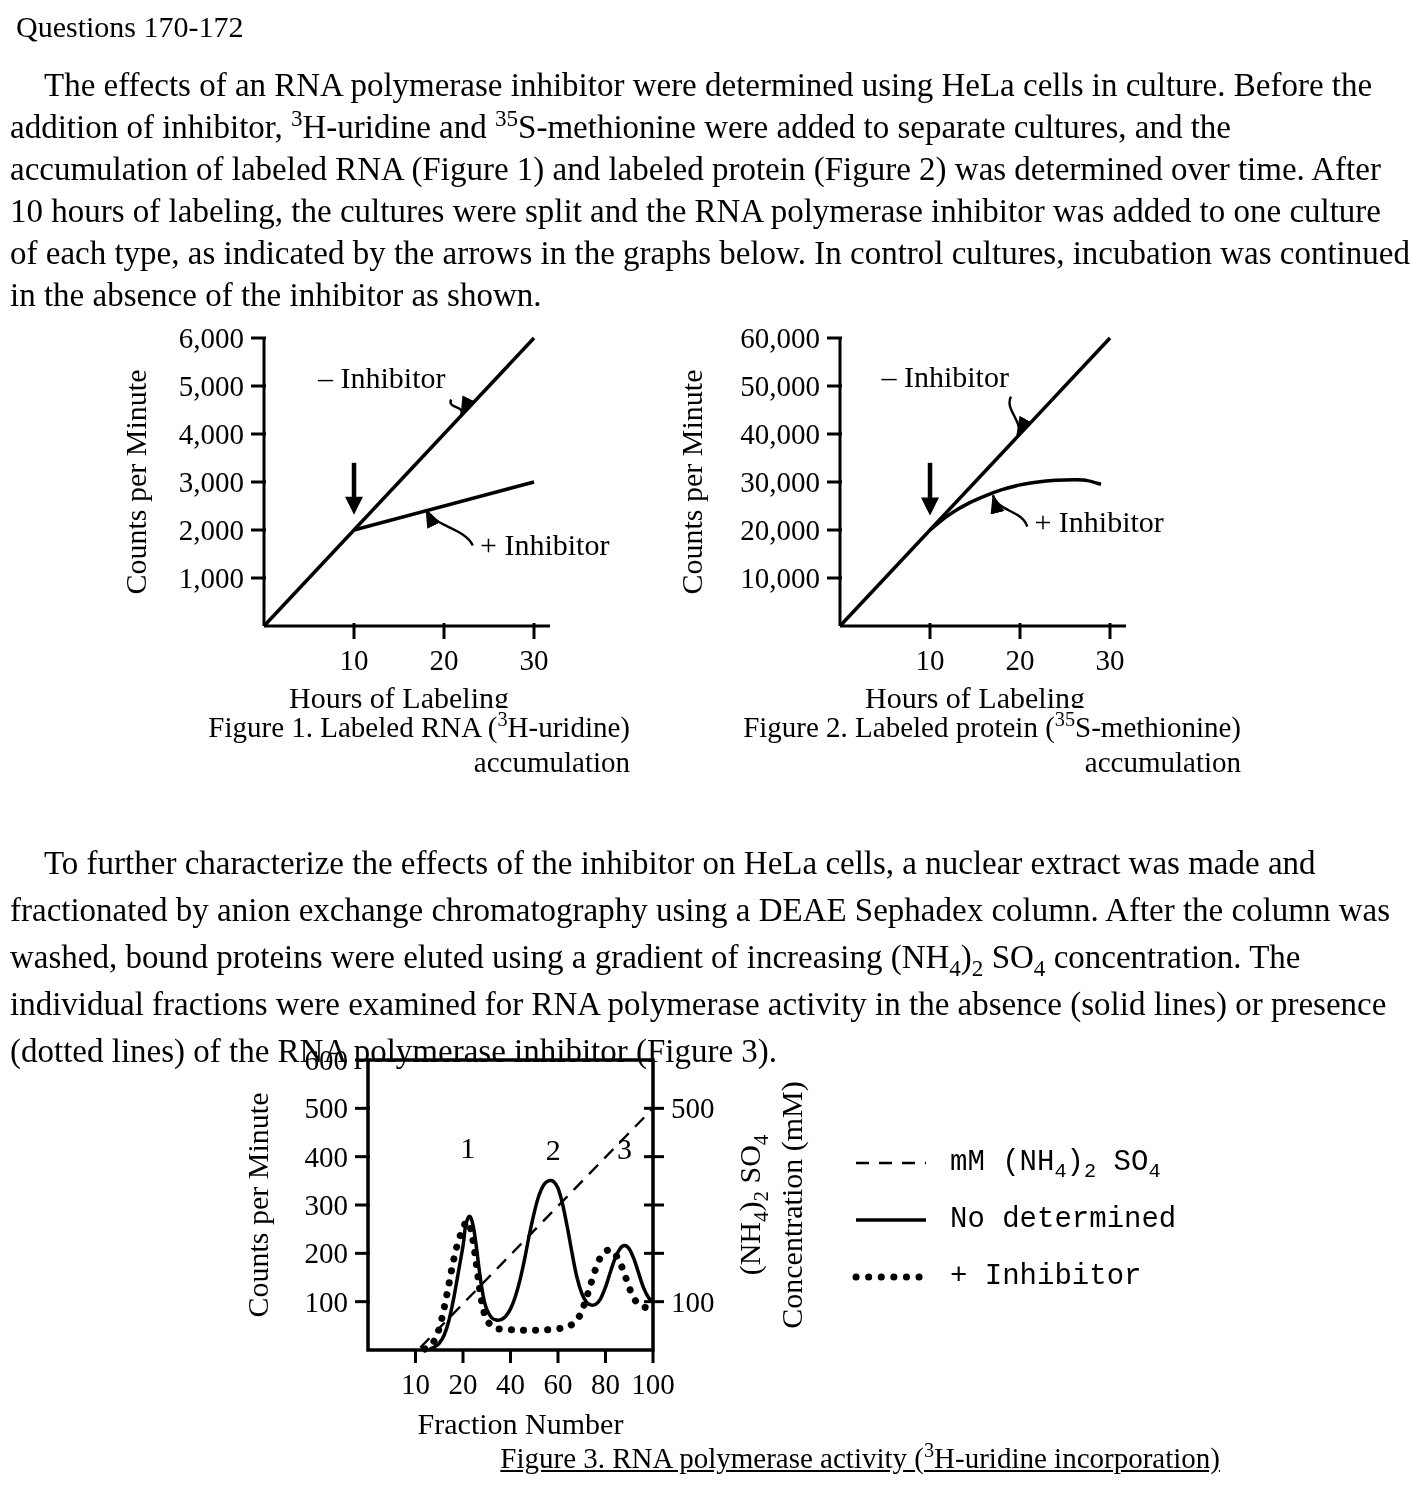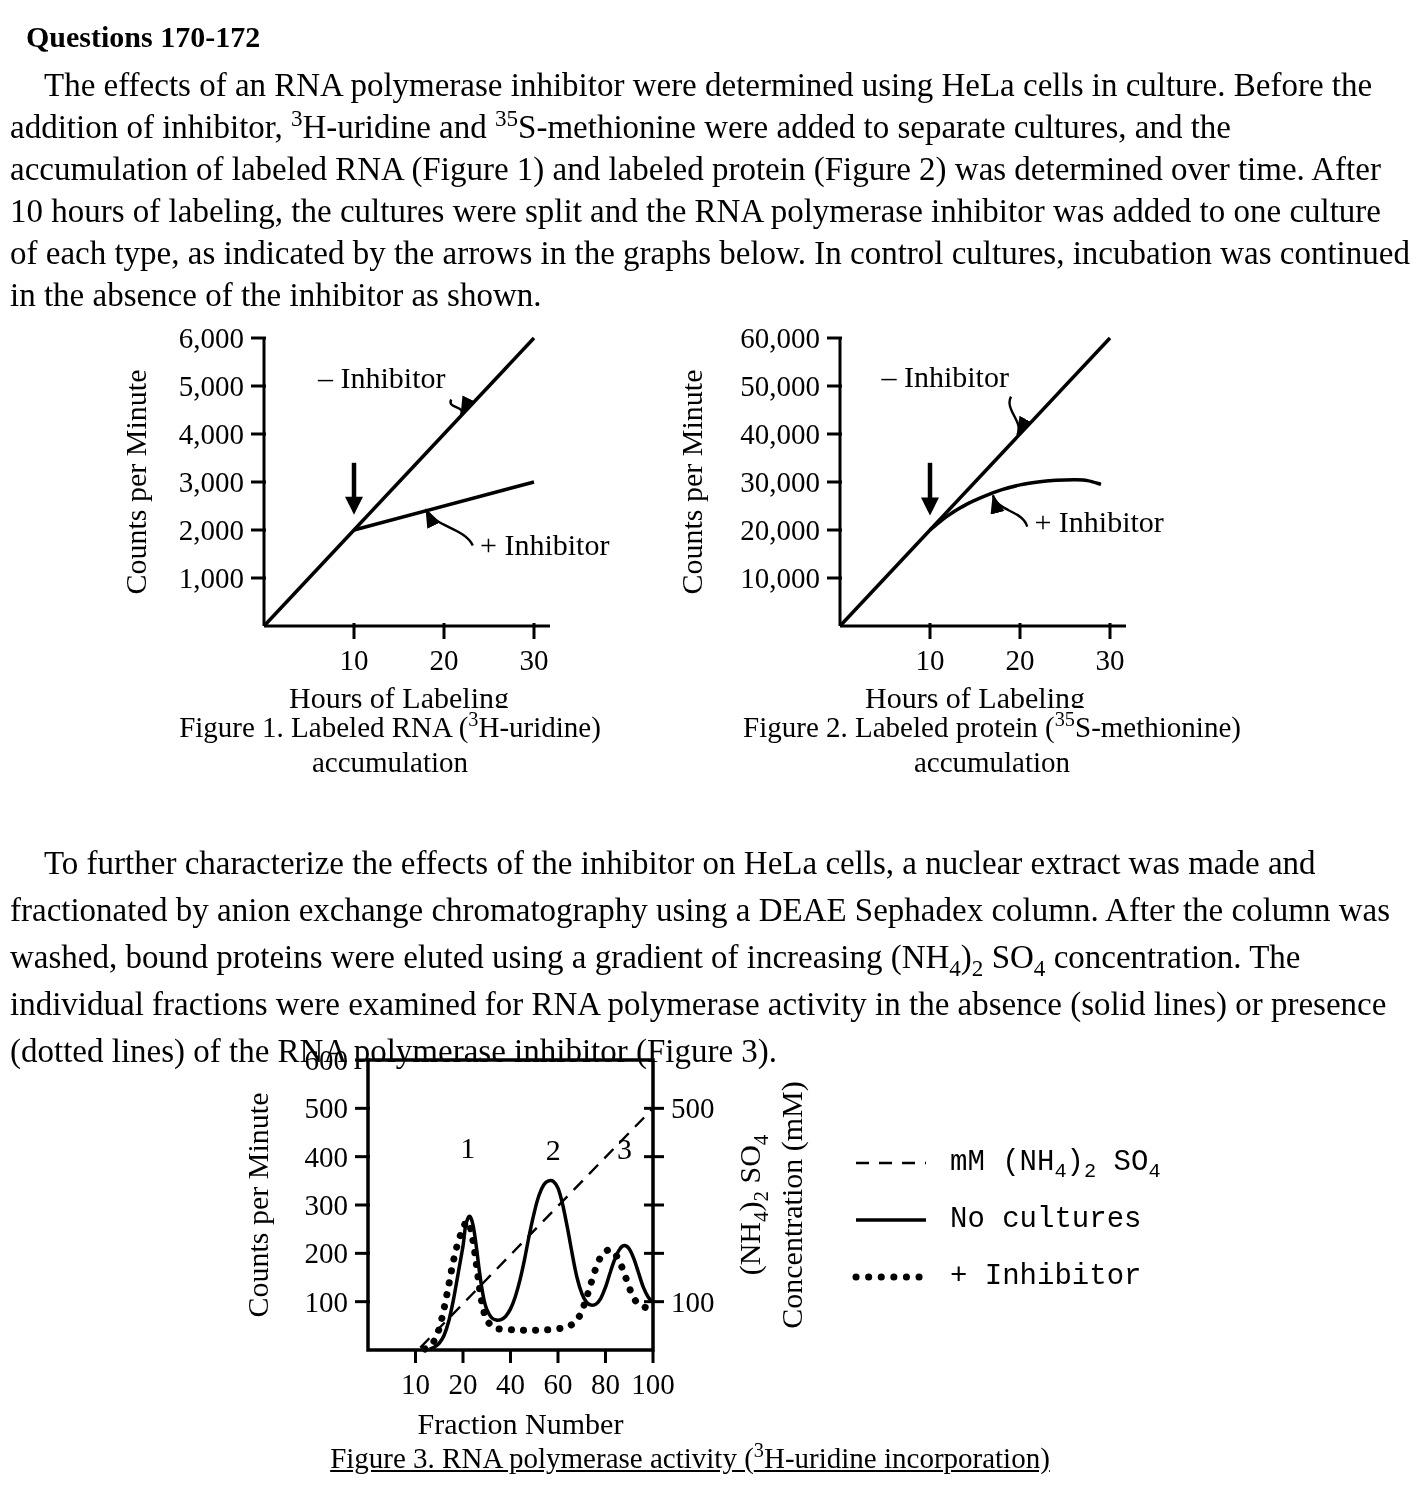--- a/index.html
+++ b/index.html
@@ -1,30 +1,30 @@
 <!DOCTYPE html>
 <html><head>
 <meta charset="utf-8">
 <style>
   html,body{margin:0;padding:0;background:#fff;}
   .page{position:relative;width:1422px;height:1496px;background:#ffffff;
         font-family:"Liberation Serif","DejaVu Serif",serif;color:#000;overflow:hidden;}
-  .heading{position:absolute;left:10px;top:4px;font-size:30px;font-weight:bold;margin:16px;}
+  .heading{position:absolute;left:10px;top:4px;font-size:30px;font-weight:normal;margin:6px;}
   .para{position:absolute;font-size:33px;line-height:42px;text-indent:34px;margin:0;}
   #para1{left:10px;top:64px;width:1404px;}
   #para2{left:10px;top:840px;width:1408px;line-height:47px;}
   .sup{vertical-align:super;font-size:0.70em;line-height:0;}
   .sub{vertical-align:sub;font-size:0.70em;line-height:0;}
   .figsvg{position:absolute;}
   #fig1-svg{left:118px;top:296px;}
   #fig2-svg{left:672px;top:296px;}
   #fig3-svg{left:238px;top:1035px;}
-  .caption{position:absolute;text-align:center;font-size:29px;line-height:35px;}
+  .caption{position:absolute;text-align:right;font-size:29px;line-height:35px;}
   #fig1-caption{left:150px;top:710px;width:480px;}
-  #fig2-caption{left:722px;top:710px;width:540px;}
+  #fig2-caption{left:701px;top:710px;width:540px;}
   #fig3-caption{left:160px;top:1441px;width:1060px;text-decoration:underline;}
   .legend{position:absolute;left:852px;top:1146px;}
   .legend-item{display:flex;align-items:center;margin-bottom:24px;font-size:29px;font-family:Liberation Mono, monospace;}
   .legend-item svg{margin-right:20px;flex:0 0 auto;}
   text{fill:#000;}
 </style>
 </head>
 <body>
 
 <div class="page">
@@ -167,21 +167,21 @@
       <div class="legend-item">
         <svg width="78" height="14">
           <line x1="4" y1="7" x2="74" y2="7" stroke="#000" stroke-width="2.4" stroke-dasharray="13 10"></line>
         </svg>
         <span>mM (NH<span class="sub">4</span>)<span class="sub">2</span> SO<span class="sub">4</span></span>
       </div>
       <div class="legend-item">
         <svg width="78" height="14">
           <line x1="4" y1="7" x2="74" y2="7" stroke="#000" stroke-width="3.5"></line>
         </svg>
-        <span>No cultures</span>
+        <span>No determined</span>
       </div>
       <div class="legend-item">
         <svg width="78" height="14">
           <line x1="4" y1="7" x2="74" y2="7" stroke="#000" stroke-width="7" stroke-dasharray="0.1 12.5" stroke-linecap="round"></line>
         </svg>
         <span>+ Inhibitor</span>
       </div>
     </div>
 
   <div class="caption" id="fig3-caption">Figure 3. RNA polymerase activity (<span class="sup">3</span>H-uridine incorporation)</div>

